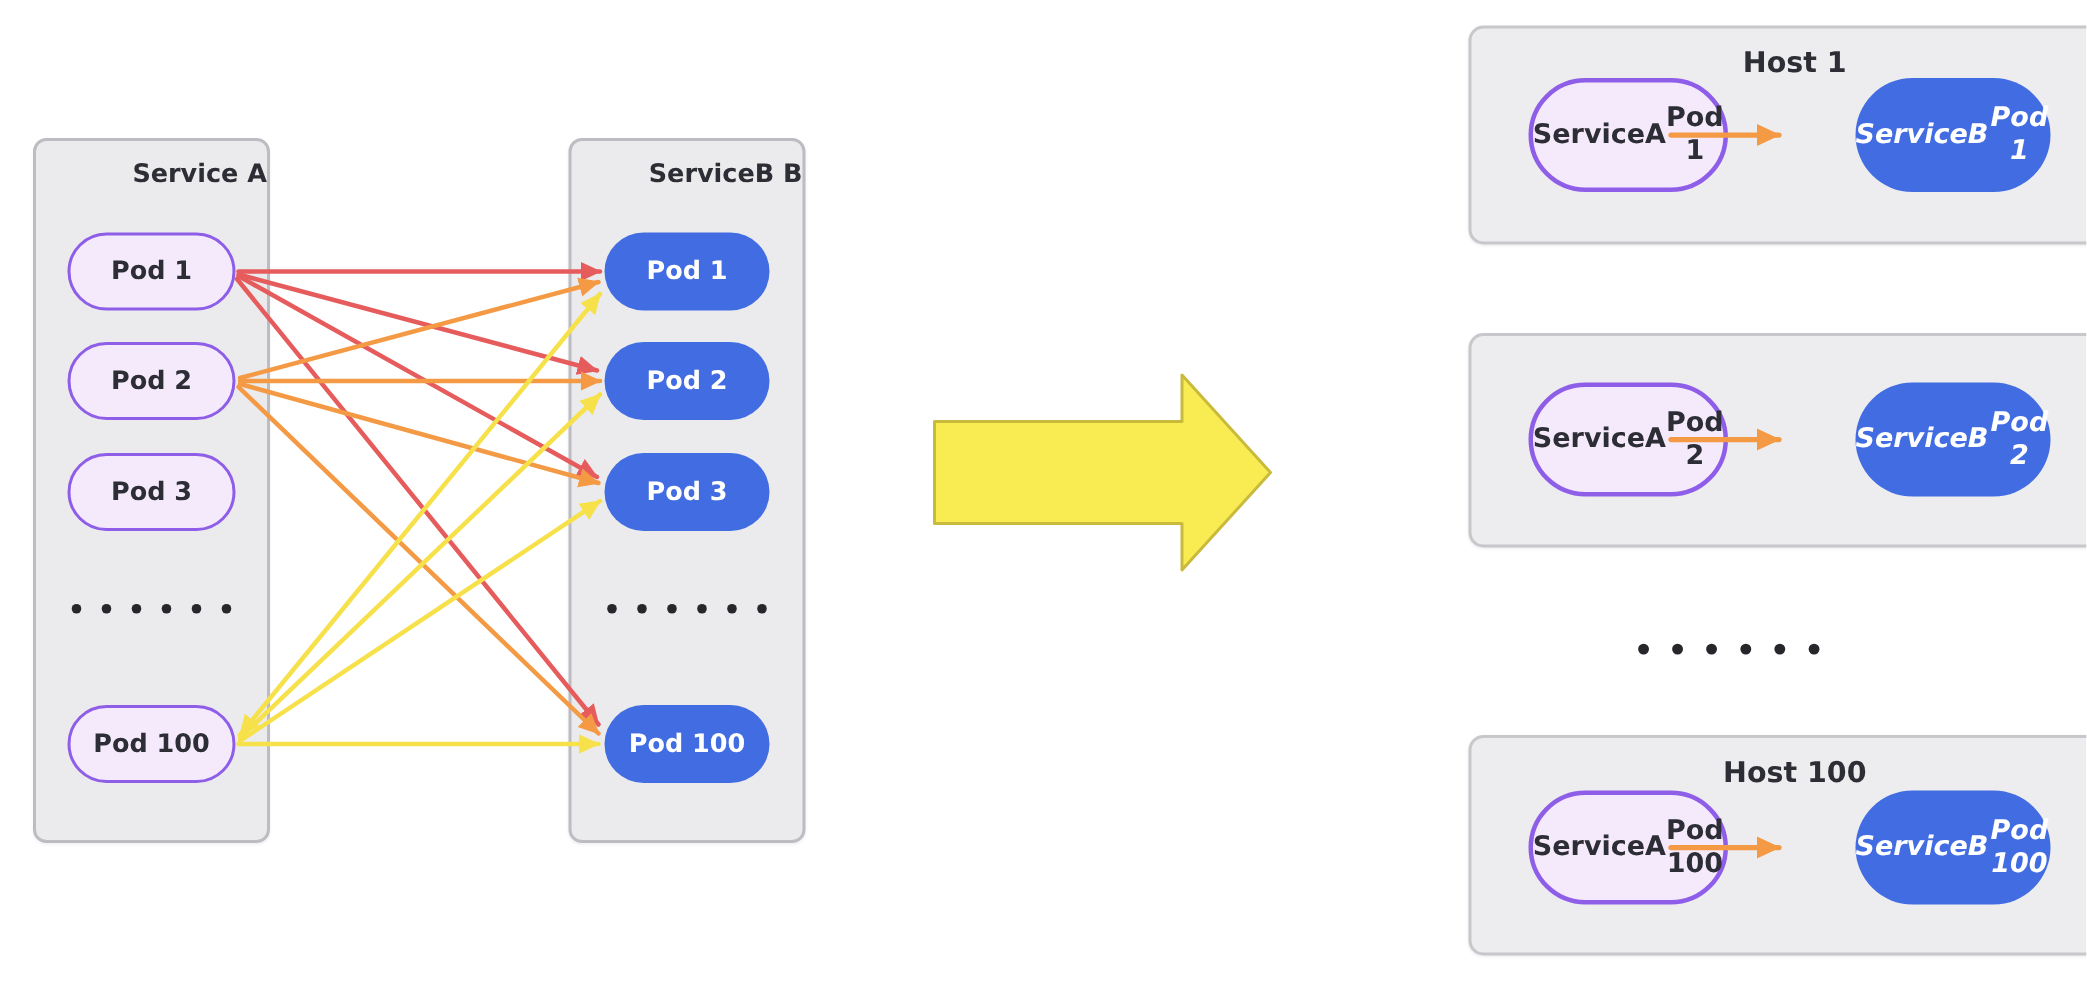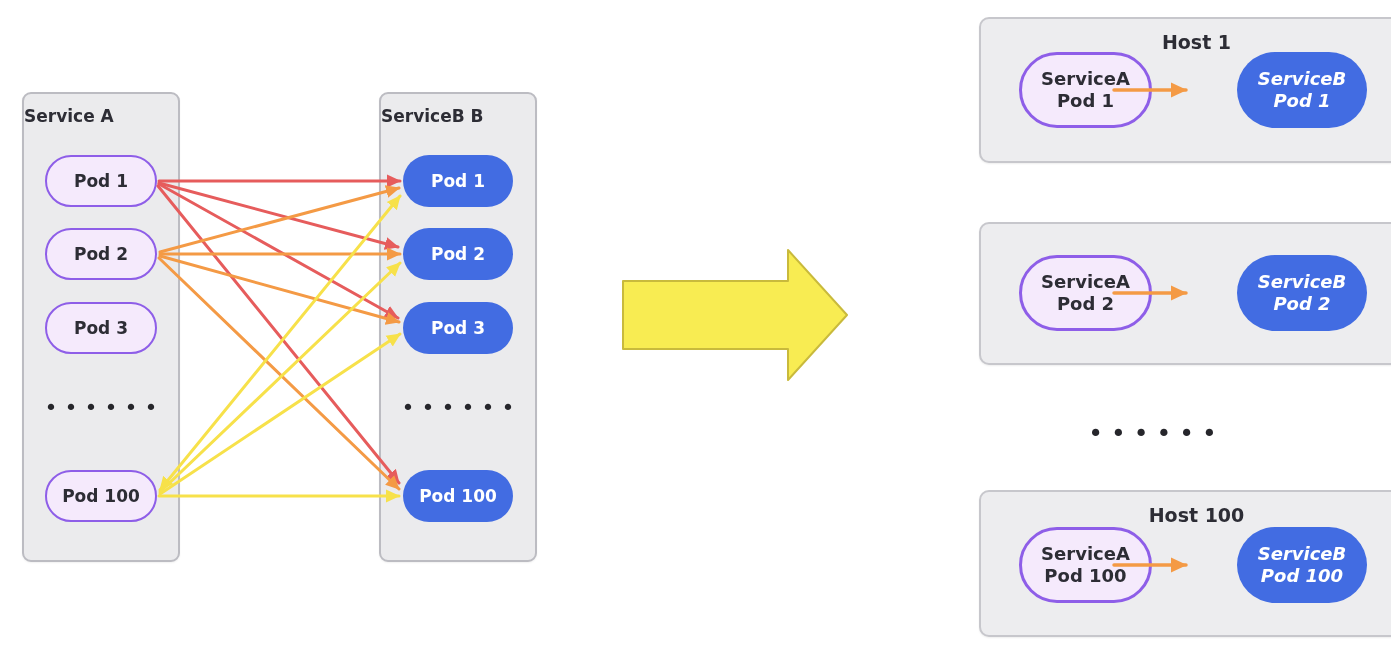--- a/index.html
+++ b/index.html
@@ -8,21 +8,21 @@
     font-family:"DejaVu Sans","Liberation Sans",sans-serif; overflow:hidden;
   }
   
   .panel{
     position:absolute; top:92px; width:158px; height:470px; box-sizing:border-box;
     background:var(--panel-fill,#ebebed); border:2px solid var(--panel-border,#bcbcc2);
     border-radius:9px; box-shadow:0 1px 2px rgba(0,0,0,.06);
   }
   #panelA{left:22px;} #panelB{left:379px;}
   .panel-title{
-    position:absolute; top:12px; left:0; width:100%; text-align:left;
+    position:absolute; top:12px; left:0; width:100%; text-align:right;
     font-size:17px; font-weight:700; color:var(--text-dark,#2d2d35);
   }
   .pod{
     position:absolute; left:50%; transform:translateX(-50%);
     width:112px; height:52px; border-radius:26px; box-sizing:border-box;
     display:flex; align-items:center; justify-content:center;
     font-size:17px; font-weight:700;
   }
   .pod-a{ background:var(--pod-a-fill,#f5eafc); border:2.5px solid var(--pod-a-border,#8e5ee8); color:var(--text-dark,#2d2d35); }
   .pod-b{ background:var(--pod-b-fill,#426ce2); color:var(--pod-b-text,#fff); width:110px; }
@@ -48,21 +48,21 @@
     position:absolute; left:979px; width:435px; box-sizing:border-box;
     background:var(--host-fill,#ededef); border:2px solid var(--host-border,#c7c7cc);
     border-radius:10px; box-shadow:0 1px 2px rgba(0,0,0,.07);
   }
   .host-title{
     position:absolute; top:12px; left:0; width:100%; text-align:center;
     font-size:19px; font-weight:700; color:var(--text-dark,#2d2d35);
   }
   .hpod{
     position:absolute; width:133px; height:76px; border-radius:38px; box-sizing:border-box;
-    display:flex; flex-direction:column; align-items:center; justify-content:center;
+    display:flex; flex-direction:row; align-items:center; justify-content:center;
     font-size:18px; font-weight:700; line-height:1.25; text-align:center;
   }
   .hpod-a{ left:38px; background:var(--pod-a-fill,#f5eafc); border:3px solid var(--pod-a-border,#8e5ee8); color:var(--text-dark,#2d2d35); }
   .hpod-b{ left:256px; width:130px; background:var(--pod-b-fill,#426ce2); color:var(--pod-b-text,#fff);font-style:italic; }
   .hosts-dots{
     position:absolute; left:935px; top:421px; width:435px; text-align:center;
     font-size:25px; letter-spacing:8px; padding-left:8px; box-sizing:border-box;
     color:var(--dots,#26262b); line-height:25px;
   }
 </style>

